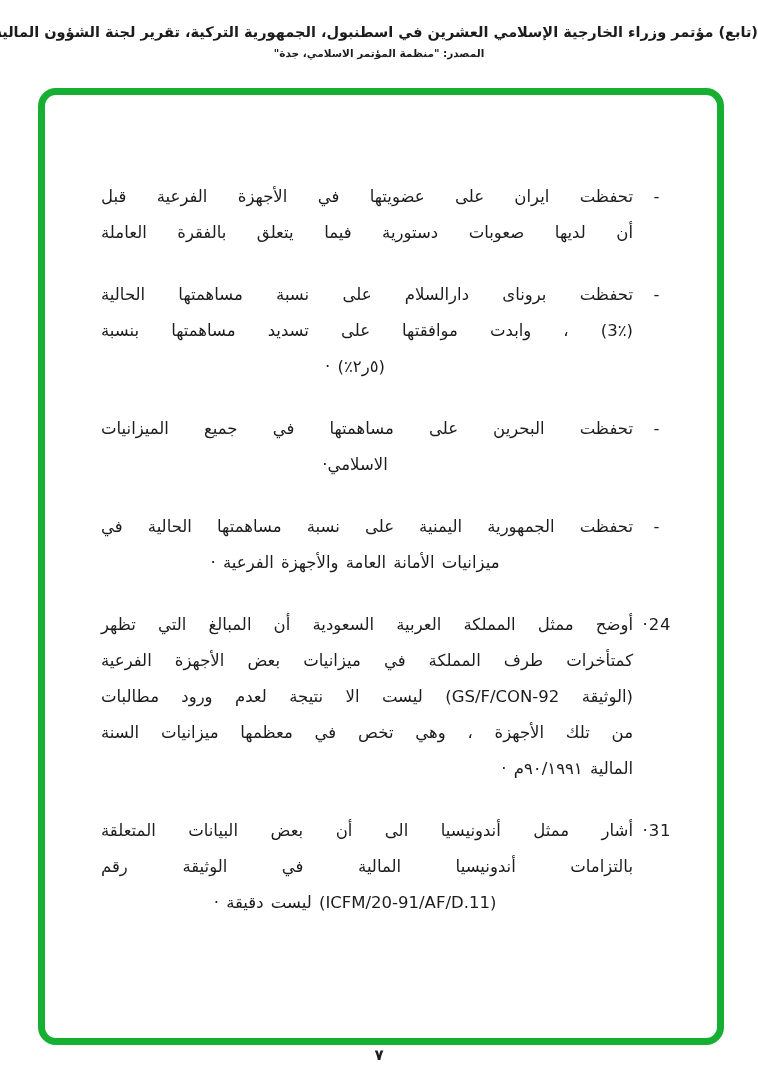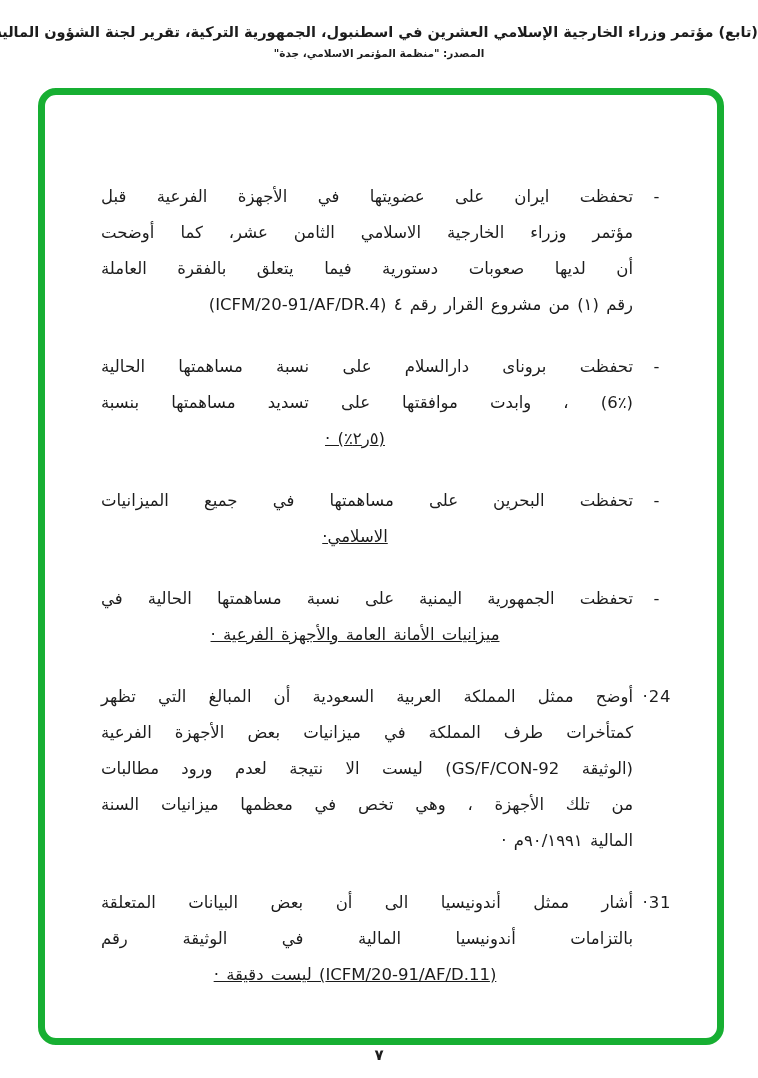--- a/index.html
+++ b/index.html
@@ -78,21 +78,20 @@
     text-align-last: justify;
     margin-left: 24px;
   }
   .align-right {
     text-align: right;
     text-align-last: right;
   }
   .align-center {
     text-align: center;
     text-align-last: center;
-    text-decoration: underline;
   }
   .page-number {
     position: absolute;
     top: 1046px;
     left: 0;
     width: 758px;
     text-align: center;
     font-size: 15px;
     font-weight: bold;
   }
@@ -106,30 +105,28 @@
     <div class="doc-title">(تابع) مؤتمر وزراء الخارجية الإسلامي العشرين في اسطنبول، الجمهورية التركية، تقرير لجنة الشؤون المالية والإدارية</div>
     <div class="doc-source">المصدر: "منظمة المؤتمر الاسلامي، جدة"</div>
   </div>
 
   <div class="content-frame" style="border-color: rgb(23, 175, 50);">
     <div class="doc-items" id="doc-items">
         <div class="doc-item">
           <div class="doc-marker">-</div>
           <div class="doc-body">
             <div class="doc-line align-justify">تحفظت ايران على عضويتها في الأجهزة الفرعية قبل</div>
-            <div class="doc-line align-justify">مؤتمر وزراء الخارجية الاسلامي الثامن عشر، كما أوضحت</div>
             <div class="doc-line align-justify">أن لديها صعوبات دستورية فيما يتعلق بالفقرة العاملة</div>
-            <div class="doc-line align-right">رقم (١) من مشروع القرار رقم ٤ (ICFM/20-91/AF/DR.4)</div>
           </div>
         </div>
         <div class="doc-item">
           <div class="doc-marker">-</div>
           <div class="doc-body">
             <div class="doc-line align-justify">تحفظت بروناى دارالسلام على نسبة مساهمتها الحالية</div>
-            <div class="doc-line align-justify">(6٪) ، وابدت موافقتها على تسديد مساهمتها بنسبة</div>
+            <div class="doc-line align-justify">(3٪) ، وابدت موافقتها على تسديد مساهمتها بنسبة</div>
             <div class="doc-line align-center">(٥ر٢٪) ·</div>
           </div>
         </div>
         <div class="doc-item">
           <div class="doc-marker">-</div>
           <div class="doc-body">
             <div class="doc-line align-justify">تحفظت البحرين على مساهمتها في جميع الميزانيات</div>
             <div class="doc-line align-center">الاسلامي·</div>
           </div>
         </div>

